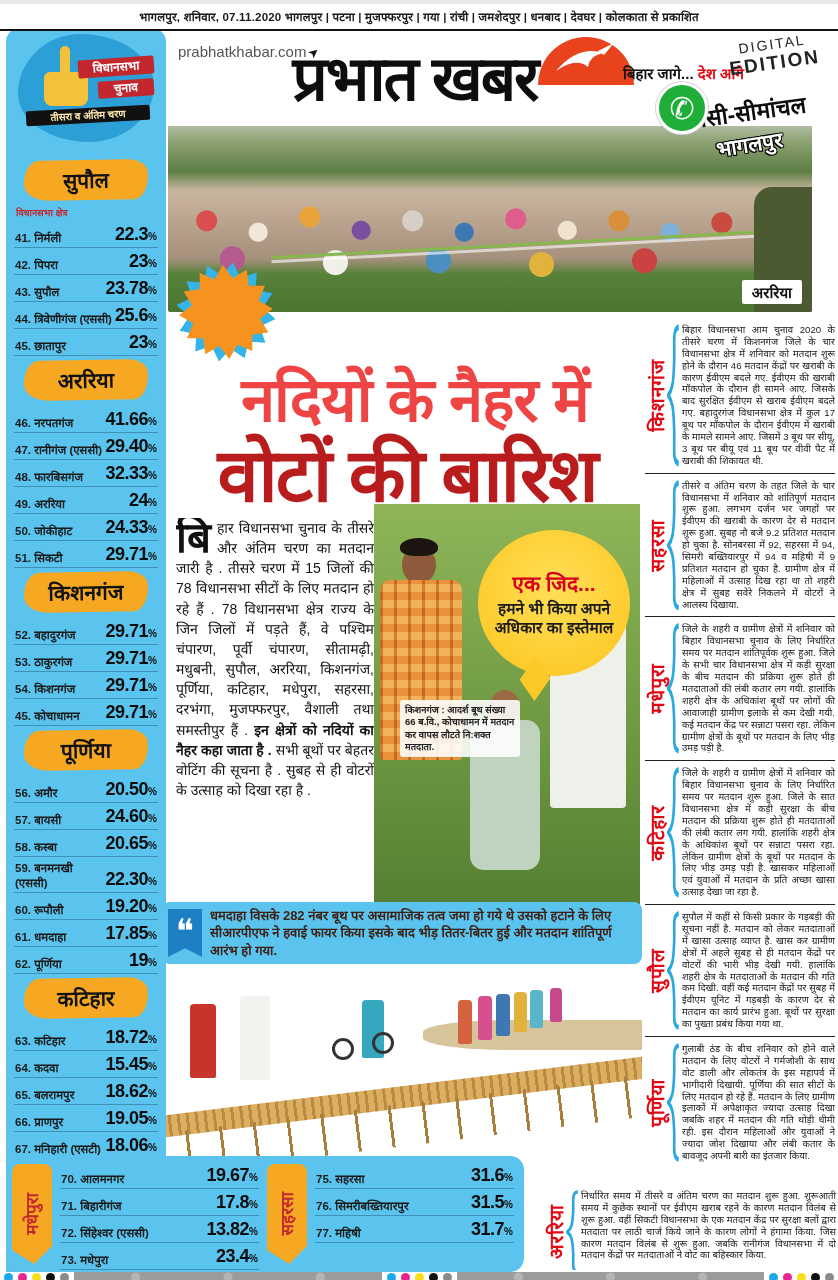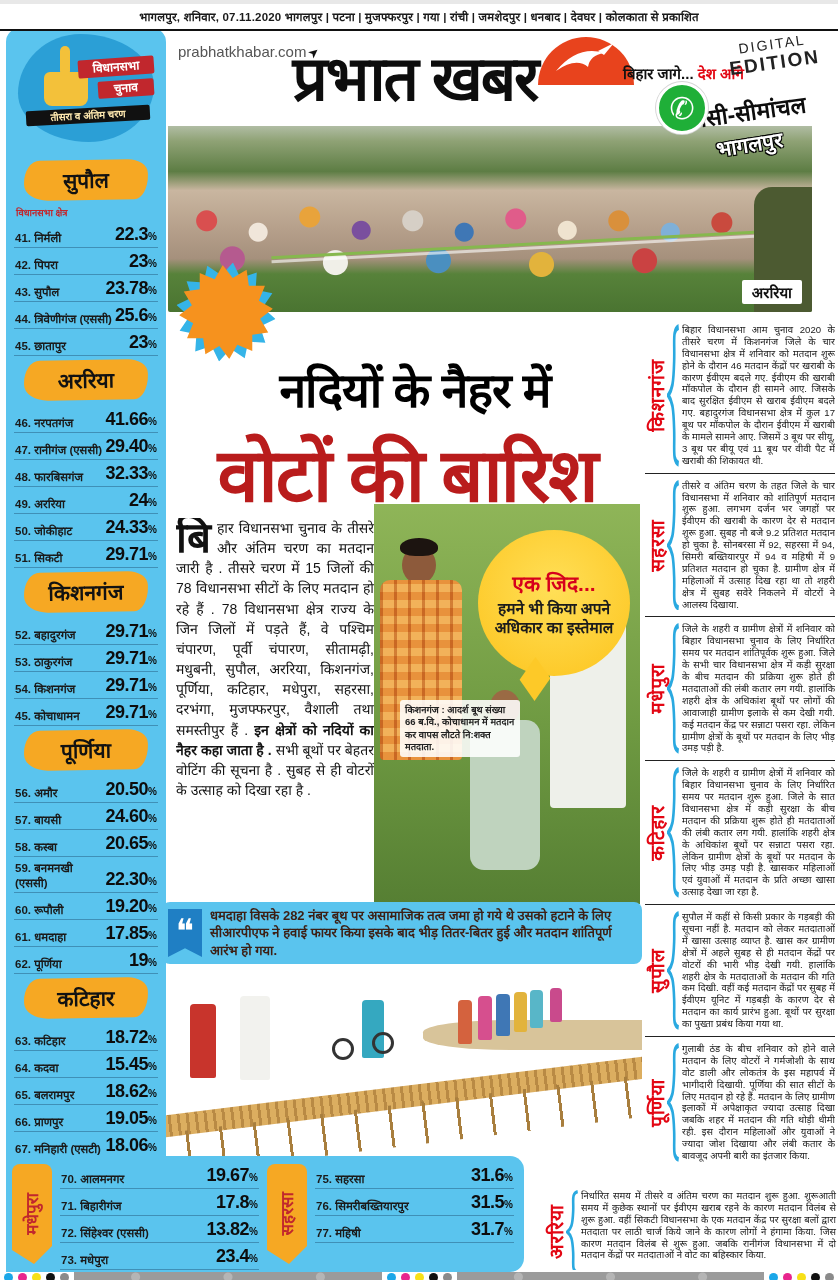--- a/index.html
+++ b/index.html
@@ -97,22 +97,22 @@
   .clock-face { position:absolute; inset:12px; background:#fff; border-radius:50%; display:flex; flex-direction:column;
     align-items:center; justify-content:center; }
   .clock-time { font-family:"DejaVu Sans Mono", monospace; font-weight:bold; font-style:italic;
     font-size:27px; color:#e30613; letter-spacing:-2px; line-height:1; }
   .clock-pm { font-size:15px; font-weight:bold; color:#111; letter-spacing:2px; }
   .kicker { position:absolute; left:282px; top:310px; width:356px; height:40px; background:#2aa9e0; border-radius:20px;
     color:#fff; font-size:26px; font-weight:900; display:flex; align-items:center; justify-content:center; z-index:6;
     box-shadow:4px 4px 0 #a8ddf2; }
 
   
-  .hl1 { position:absolute; left:190px; top:352px; width:450px; text-align:center; font-size:48px; font-weight:900;
-    color:#000000; letter-spacing:-1px; }
+  .hl1 { position:absolute; left:190px; top:352px; width:450px; text-align:center; font-size:61px; font-weight:900;
+    color:#ef4444; letter-spacing:-1px; }
   .hl2 { position:absolute; left:172px; top:418px; width:470px; text-align:center; font-size:74px; font-weight:900;
     color:#b91c1c; letter-spacing:-2px; }
 
   
   .article { position:absolute; left:176px; top:514px; width:198px; height:392px; font-size:14px; line-height:1.44;
     color:#141414; text-align:justify; overflow:hidden; }
   .dropcap { float:left; font-size:42px; line-height:.85; font-weight:bold; margin:2px 6px 0 0; color:#111; }
 
   
   .photo-mid { position:absolute; left:374px; top:500px; width:266px; height:400px; overflow:hidden;

